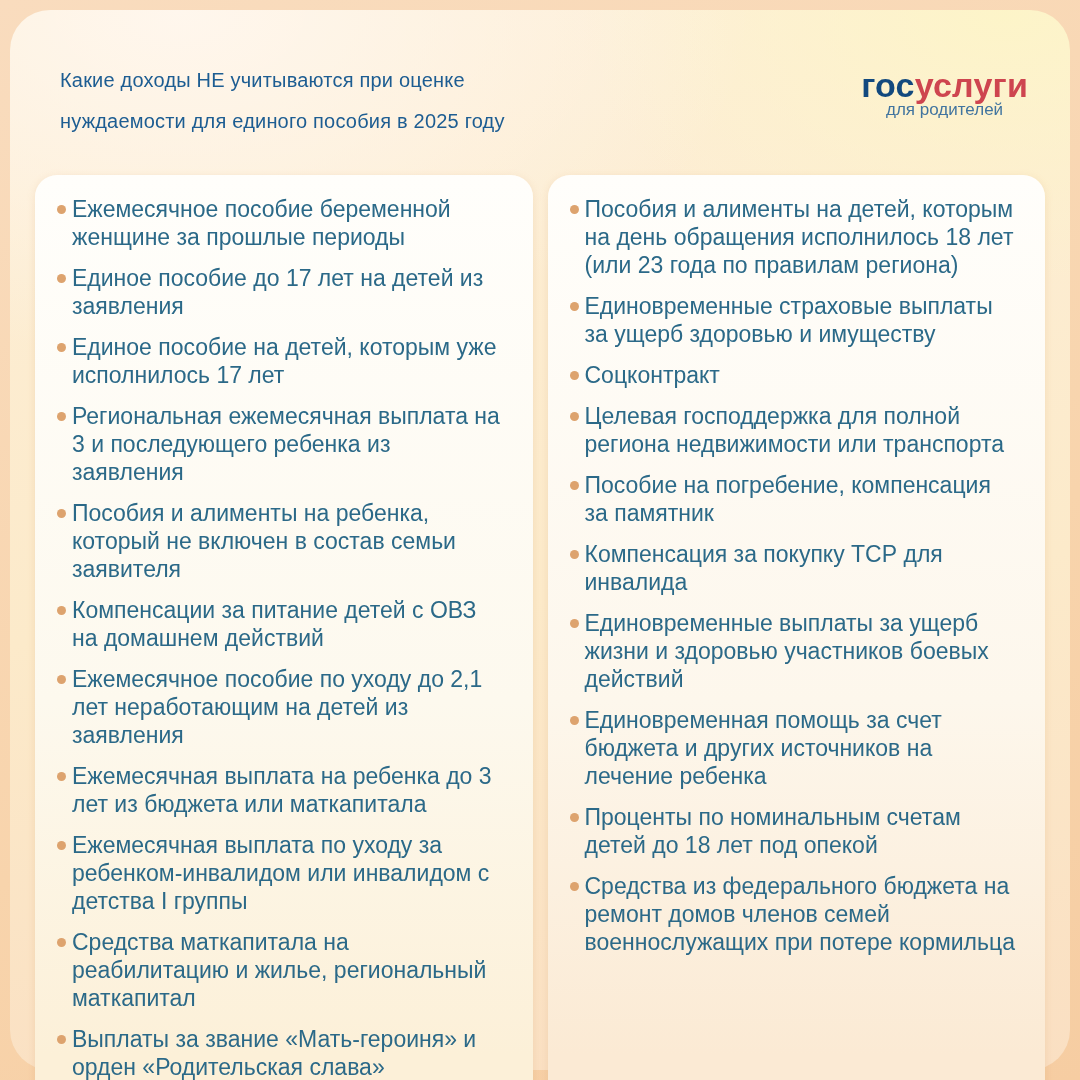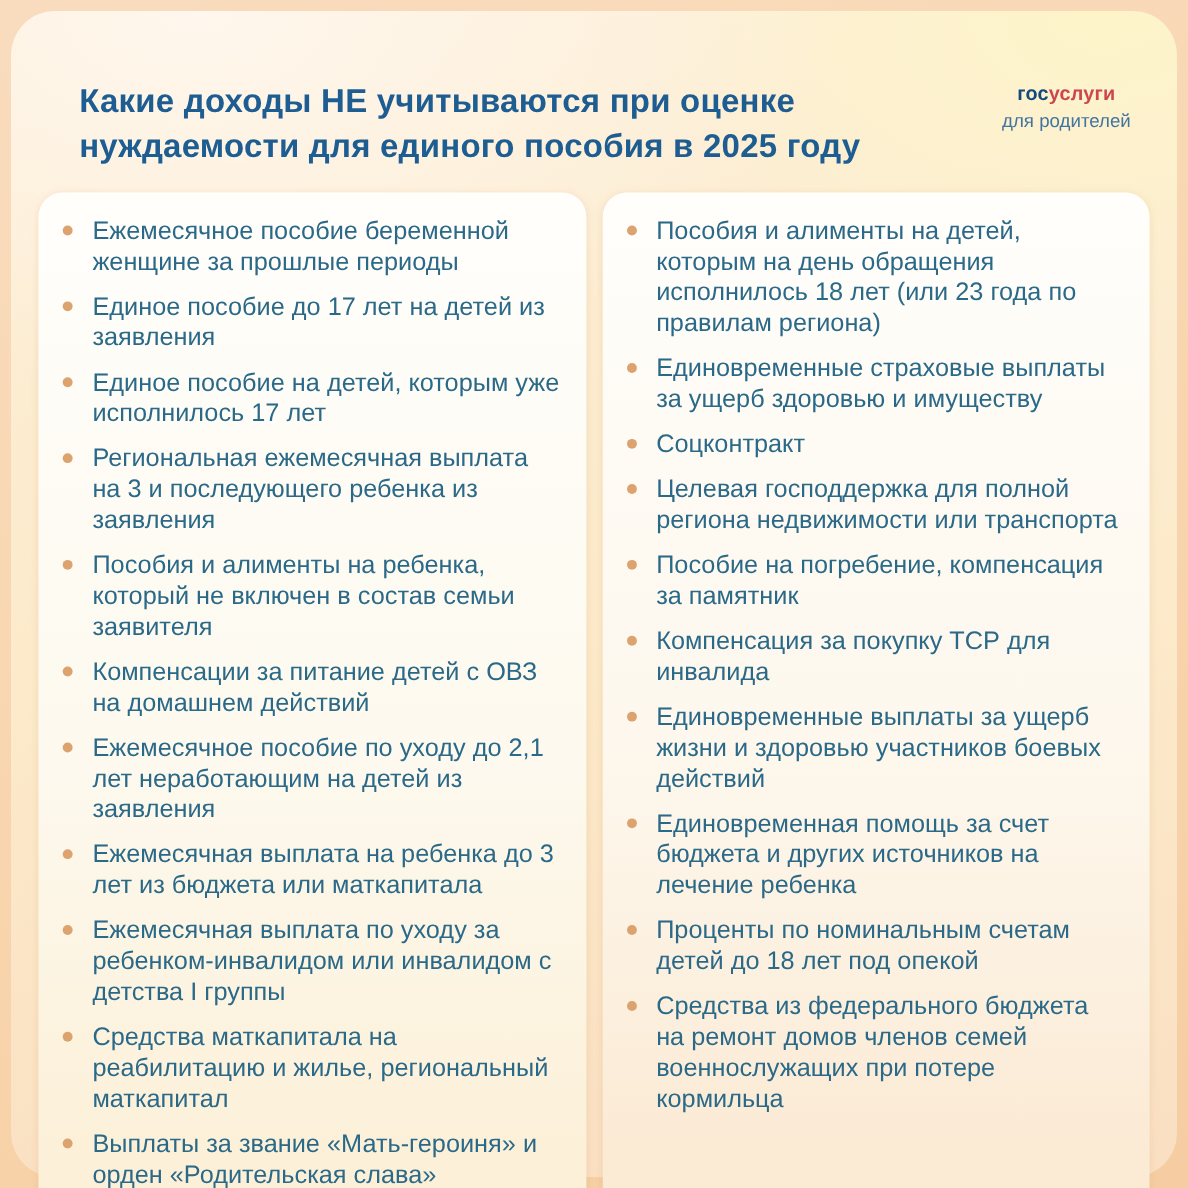--- a/index.html
+++ b/index.html
@@ -12,43 +12,43 @@
   .canvas{position:absolute;inset:0;overflow:hidden;}
   .panel{
     position:absolute;inset:10px;border-radius:40px;
     background:
       radial-gradient(90% 55% at 16% 0%, rgba(255,247,238,0.96) 0%, rgba(255,247,238,0) 60%),
       radial-gradient(70% 45% at 94% 0%, rgba(253,245,199,0.9) 0%, rgba(253,245,199,0) 58%),
       linear-gradient(175deg,#fdefd8 0%,#fceaca 55%,#fadfc2 100%);
   }
   header{position:absolute;top:60px;left:60px;right:52px;display:flex;justify-content:space-between;align-items:flex-start;}
   h1{
-    margin:12px;max-width:740px;
-    font-size:30px;line-height:41px;font-weight:700;
+    margin:0;max-width:740px;
+    font-size:20px;line-height:41px;font-weight:400;
     color:var(--title-text,#1d5d92);letter-spacing:0.2px;
   }
   .logo{margin-top:12px;text-align:center;}
-  .logo-word{font-size:18px;font-weight:700;line-height:26px;letter-spacing:0.2px;}
+  .logo-word{font-size:34px;font-weight:700;line-height:26px;letter-spacing:0.2px;}
   .logo-blue{color:var(--logo-blue,#12497e);}
   .logo-red{color:var(--logo-red,#ce454f);}
   .logo-sub{font-size:17px;line-height:24px;color:var(--logo-subtitle,#41749f);}
   .cards{
     position:absolute;top:175px;left:35px;width:1010px;bottom:-50px;
     display:flex;gap:15px;
   }
   .card{
     flex:1 1 0;border-radius:22px;
     box-shadow:0 2px 8px rgba(205,150,90,0.18);
     padding:20px 24px 30px 20px;box-sizing:border-box;
   }
   .card-left{background:linear-gradient(180deg,#fffefb 0%,#fdf9ee 55%,#fcf0d8 92%);}
   .card-right{background:linear-gradient(180deg,#fffefb 0%,#fdf7ec 55%,#fbead4 92%);}
   ul{list-style:none;margin:0;padding:0;}
   li{
-    display:flex;align-items:flex-start;gap:18px;
+    display:flex;align-items:flex-start;gap:6px;
     margin-bottom:13px;
     font-size:23px;line-height:28px;
     color:var(--list-text,#2b6988);
   }
   .dot{
     flex:0 0 auto;width:9px;height:9px;border-radius:50%;
     background:var(--bullet,#dda36e);
     margin-top:10px;margin-left:2px;
   }
   .txt{max-width:432px;}

